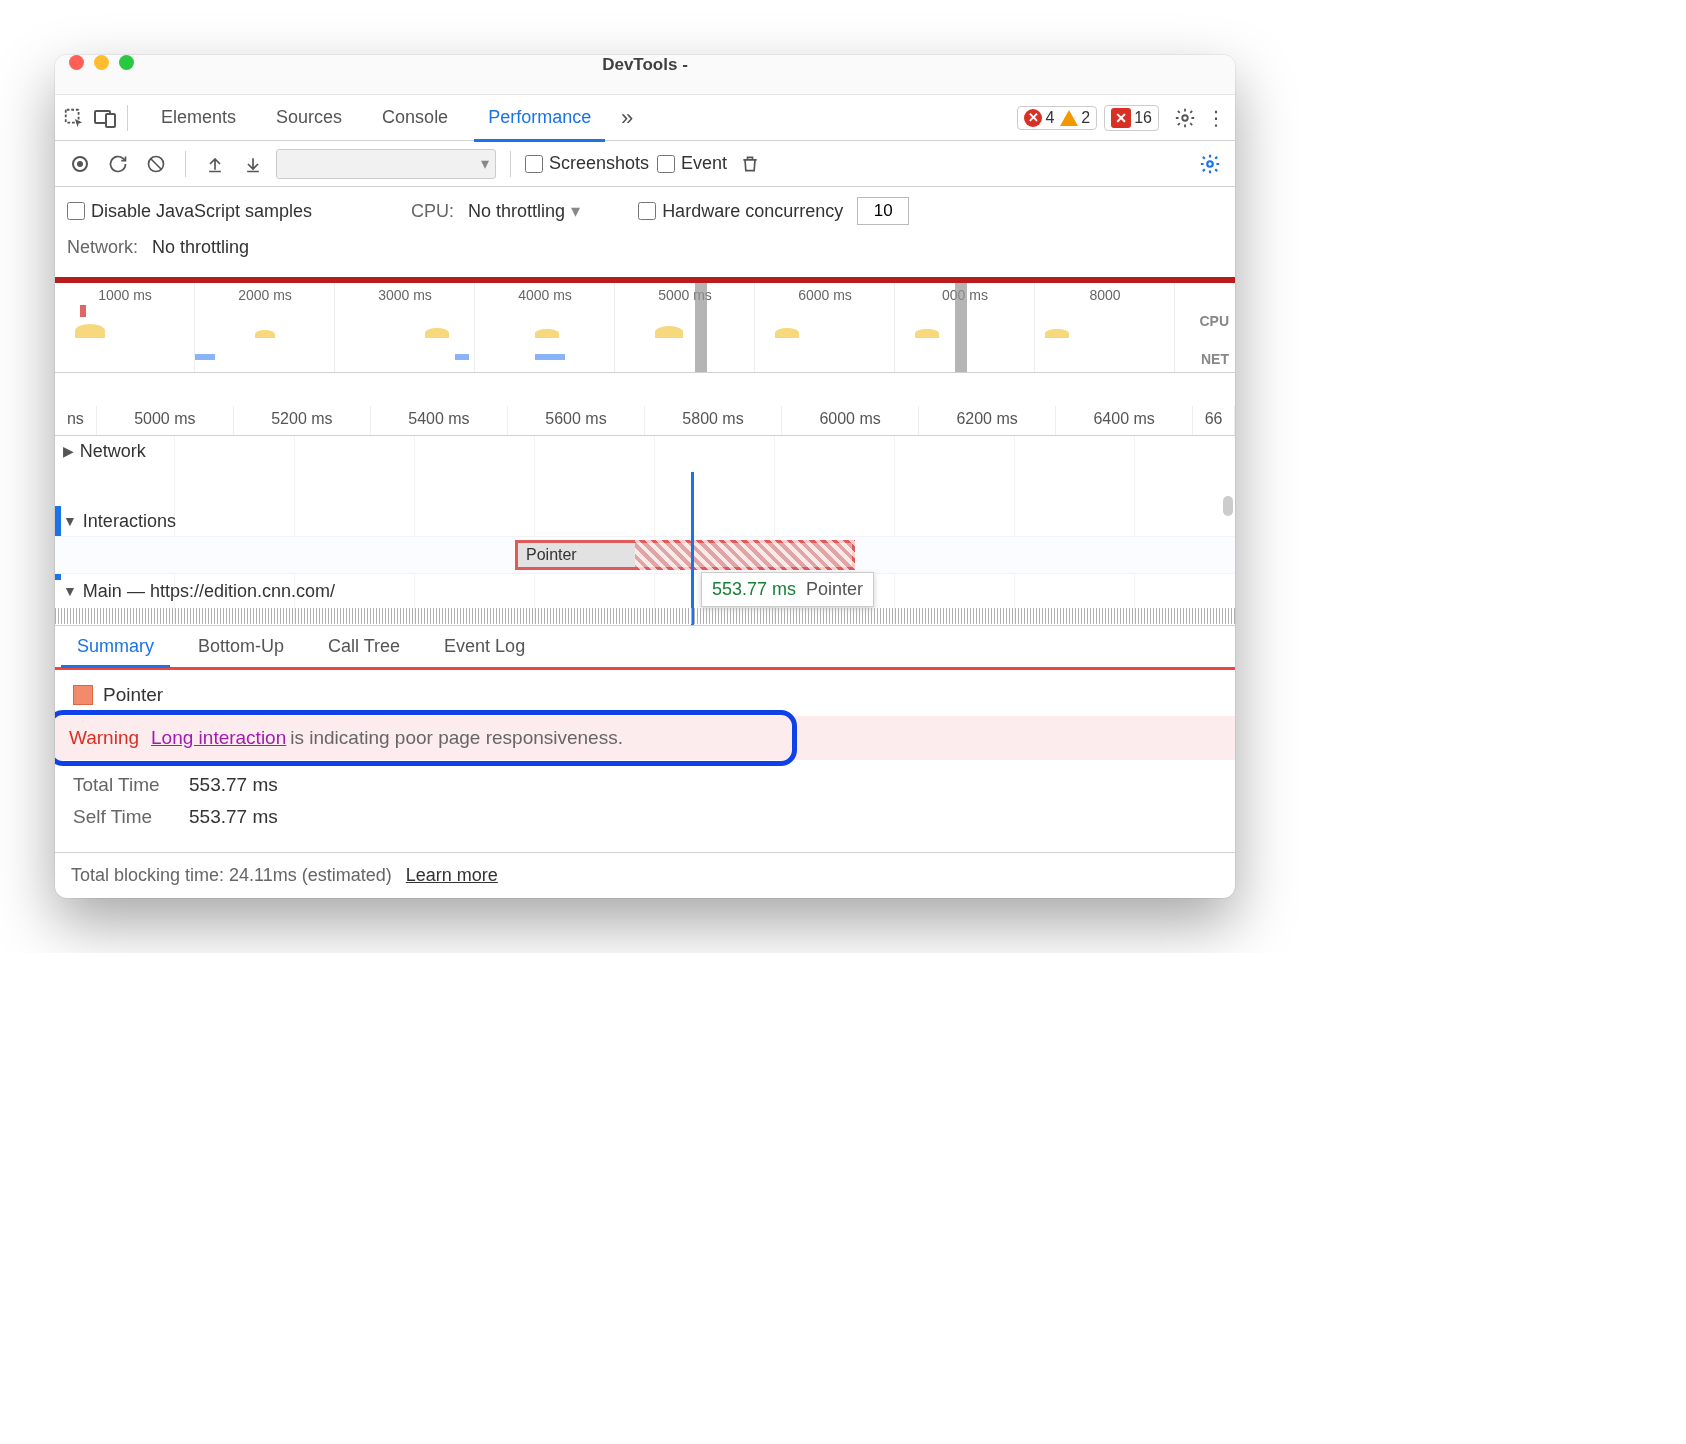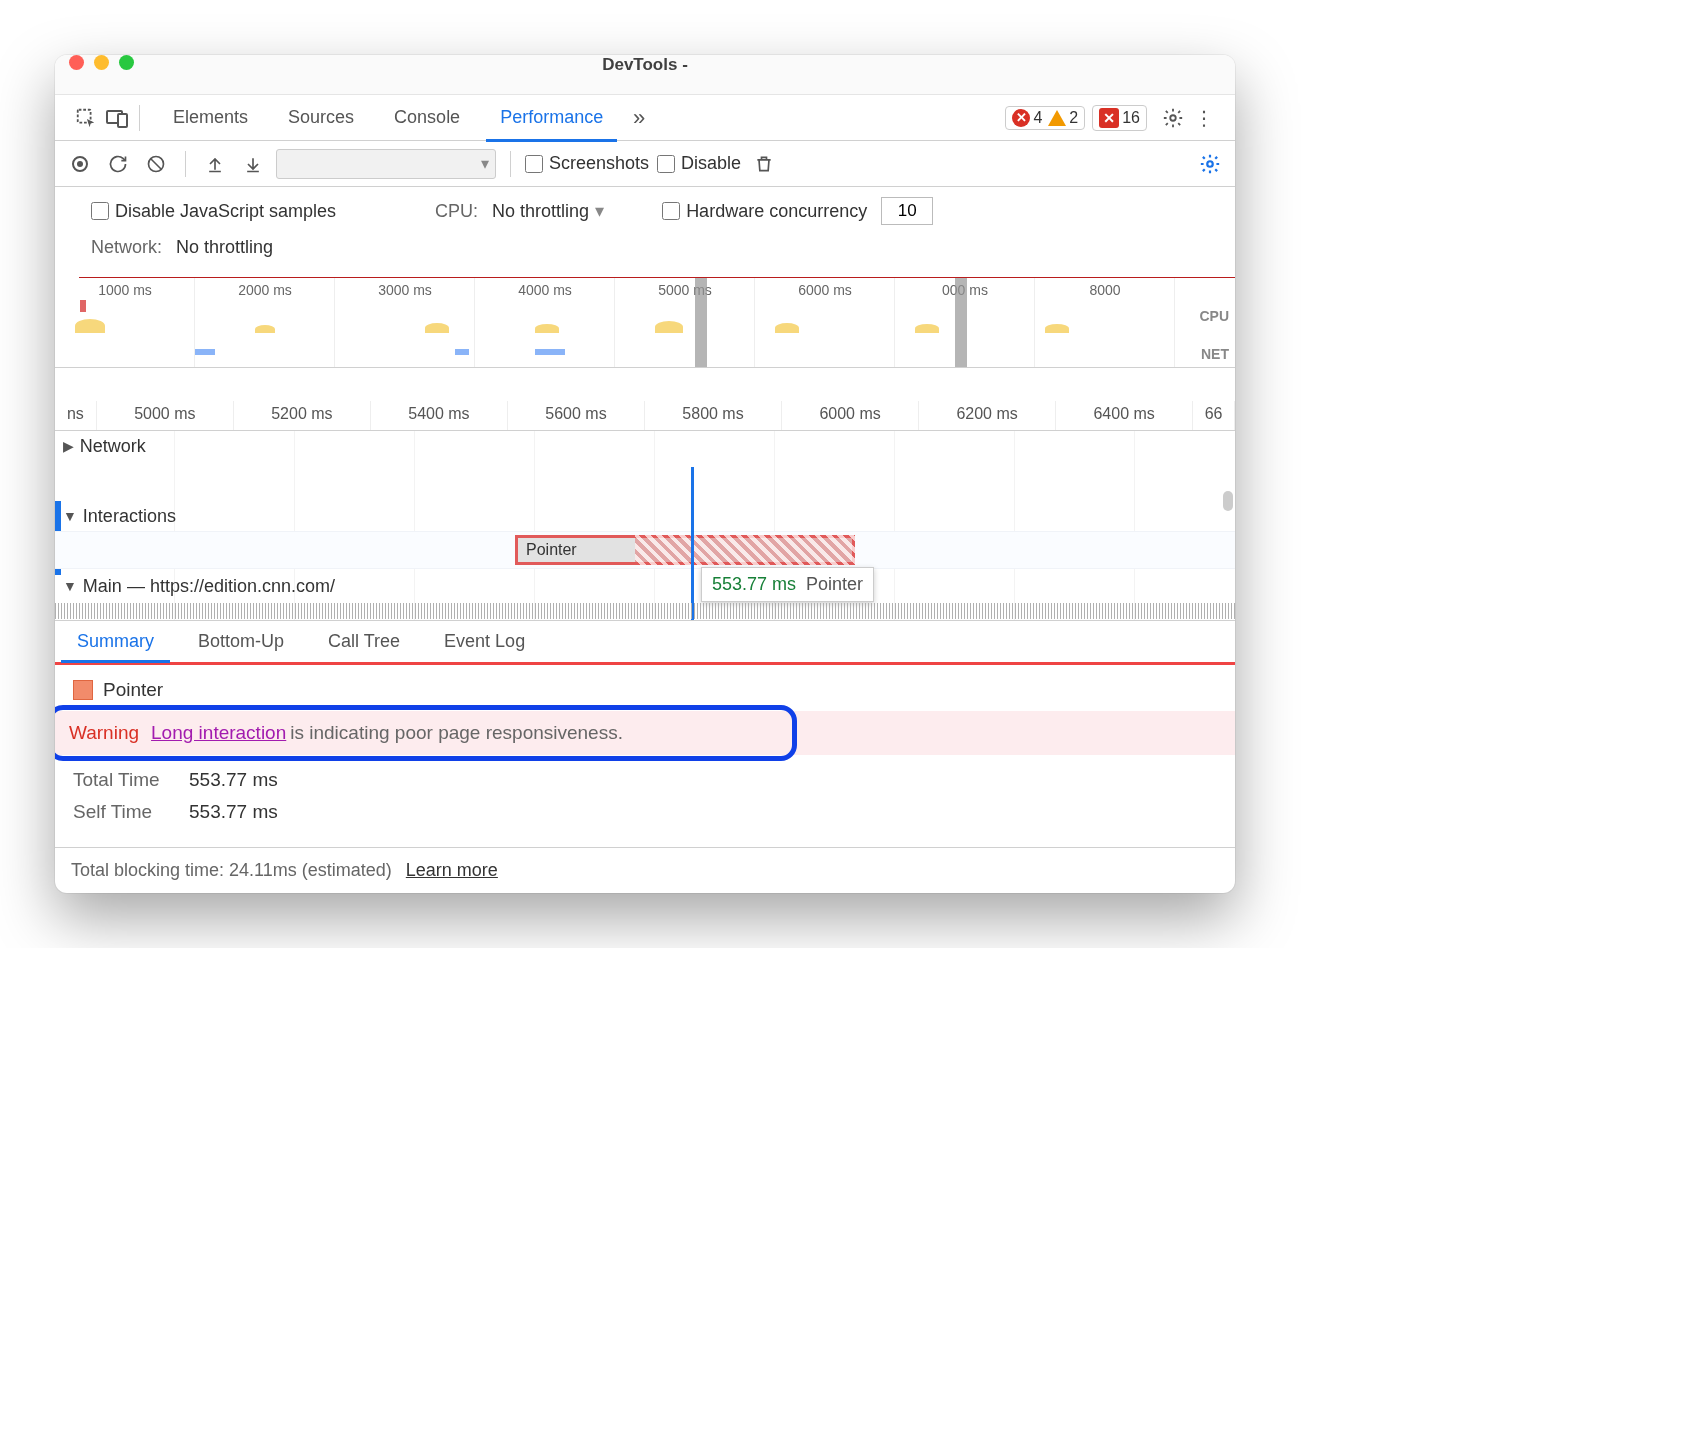--- a/index.html
+++ b/index.html
@@ -27,21 +27,21 @@
   .dot.red { background: #ff5f57; }
   .dot.yellow { background: #febc2e; }
   .dot.green { background: #28c840; }
   .titlebar .title {
     position: absolute; left: 0; right: 0; text-align: center;
     font-size: 17px; font-weight: 600; color: #404040;
   }
   
   .tabsbar {
     display: flex; align-items: center; height: 46px;
-    padding: 0 16px; border-bottom: 1px solid #d0d0d0;
+    padding: 0 4px; border-bottom: 1px solid #d0d0d0;
     font-size: 18px; color: #555; gap: 1px;
   }
   .tabsbar .iconbtn {
     width: 30px; height: 30px; display: flex; align-items: center; justify-content: center;
     color: #555; cursor: pointer;
   }
   .vsep { width: 1px; height: 26px; background: #d0d0d0; margin: 0 6px; }
   .tabs { display: flex; gap: 0; margin-left: 6px; }
   .tab {
     padding: 0 20px; height: 46px; display: flex; align-items: center;
@@ -67,22 +67,22 @@
   .toolbar .iconbtn { width: 30px; height: 30px; display: flex; align-items: center; justify-content: center; cursor: pointer; }
   .toolbar select, .toolbar .dropdown {
     height: 30px; background: #f1f1f1; border: 1px solid #ccc; border-radius: 3px;
     padding: 0 20px 0 8px; font-size: 16px; color: #555; min-width: 220px;
     appearance: none; position: relative;
   }
   .chk { display: flex; align-items: center; gap: 6px; font-size: 18px; color: #333; }
   .chk input { width: 18px; height: 18px; accent-color: #888; }
   
   .options {
-    padding: 6px 12px 12px 12px; border-bottom: 1px solid #b91c1c;
-    font-size: 18px; color: #333; margin-left: 24px;
+    padding: 6px 12px 12px 12px; border-bottom: 6px solid #b91c1c;
+    font-size: 18px; color: #333;
   }
   .options-row { display: flex; align-items: center; gap: 14px; min-height: 36px; }
   .options-row .label { color: #666; }
   .options .mini-select { display: flex; align-items: center; gap: 6px; color: #333; }
   .noinput { width: 52px; height: 28px; border: 1px solid #bbb; padding: 2px 6px; font-size: 17px; text-align: center; }
   
   .overview {
     height: 90px; border-bottom: 1px solid #d0d0d0; position: relative;
     background:
       repeating-linear-gradient(to right, transparent 0, transparent 139px, #eee 139px, #eee 140px);
@@ -265,21 +265,21 @@
     <div class="dropdown" style="position:relative;">
       <span style="position:absolute; right:6px; top:4px; color:#888;">▾</span>
     </div>
     <div class="vsep"></div>
     <label class="chk">
       <input type="checkbox" style="">
       <span>Screenshots</span>
     </label>
     <label class="chk">
       <input type="checkbox" style="">
-      <span>Disable</span>
+      <span>Event</span>
     </label>
     <div class="iconbtn">
       <svg width="20" height="22" viewBox="0 0 24 24" fill="none" stroke="#555" stroke-width="2">
           <path d="M4 7h16M9 7V4h6v3M6 7l1 13h10l1-13"></path>
         </svg>
     </div>
     <div class="spacer"></div>
     <div class="iconbtn">
       <svg width="22" height="22" viewBox="0 0 24 24" fill="none" stroke="#1a73e8" stroke-width="2.4">
         <circle cx="12" cy="12" r="3"></circle>

